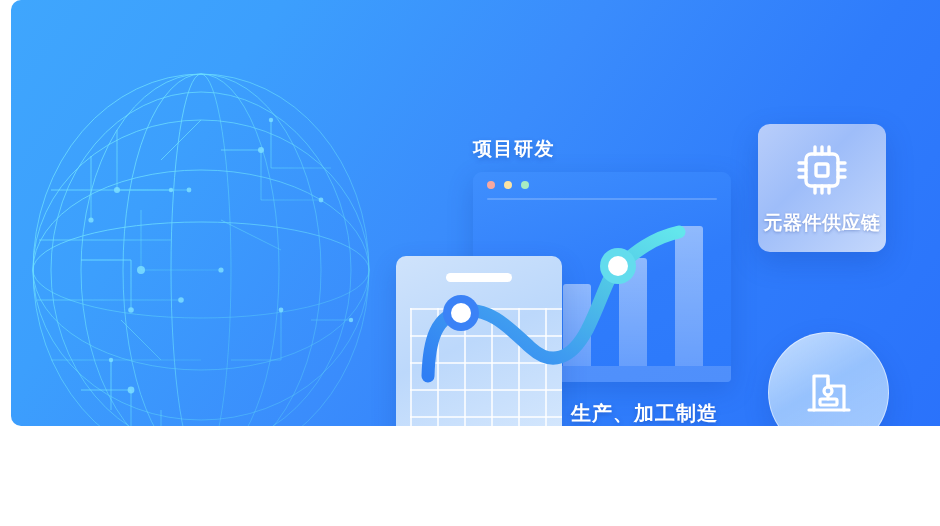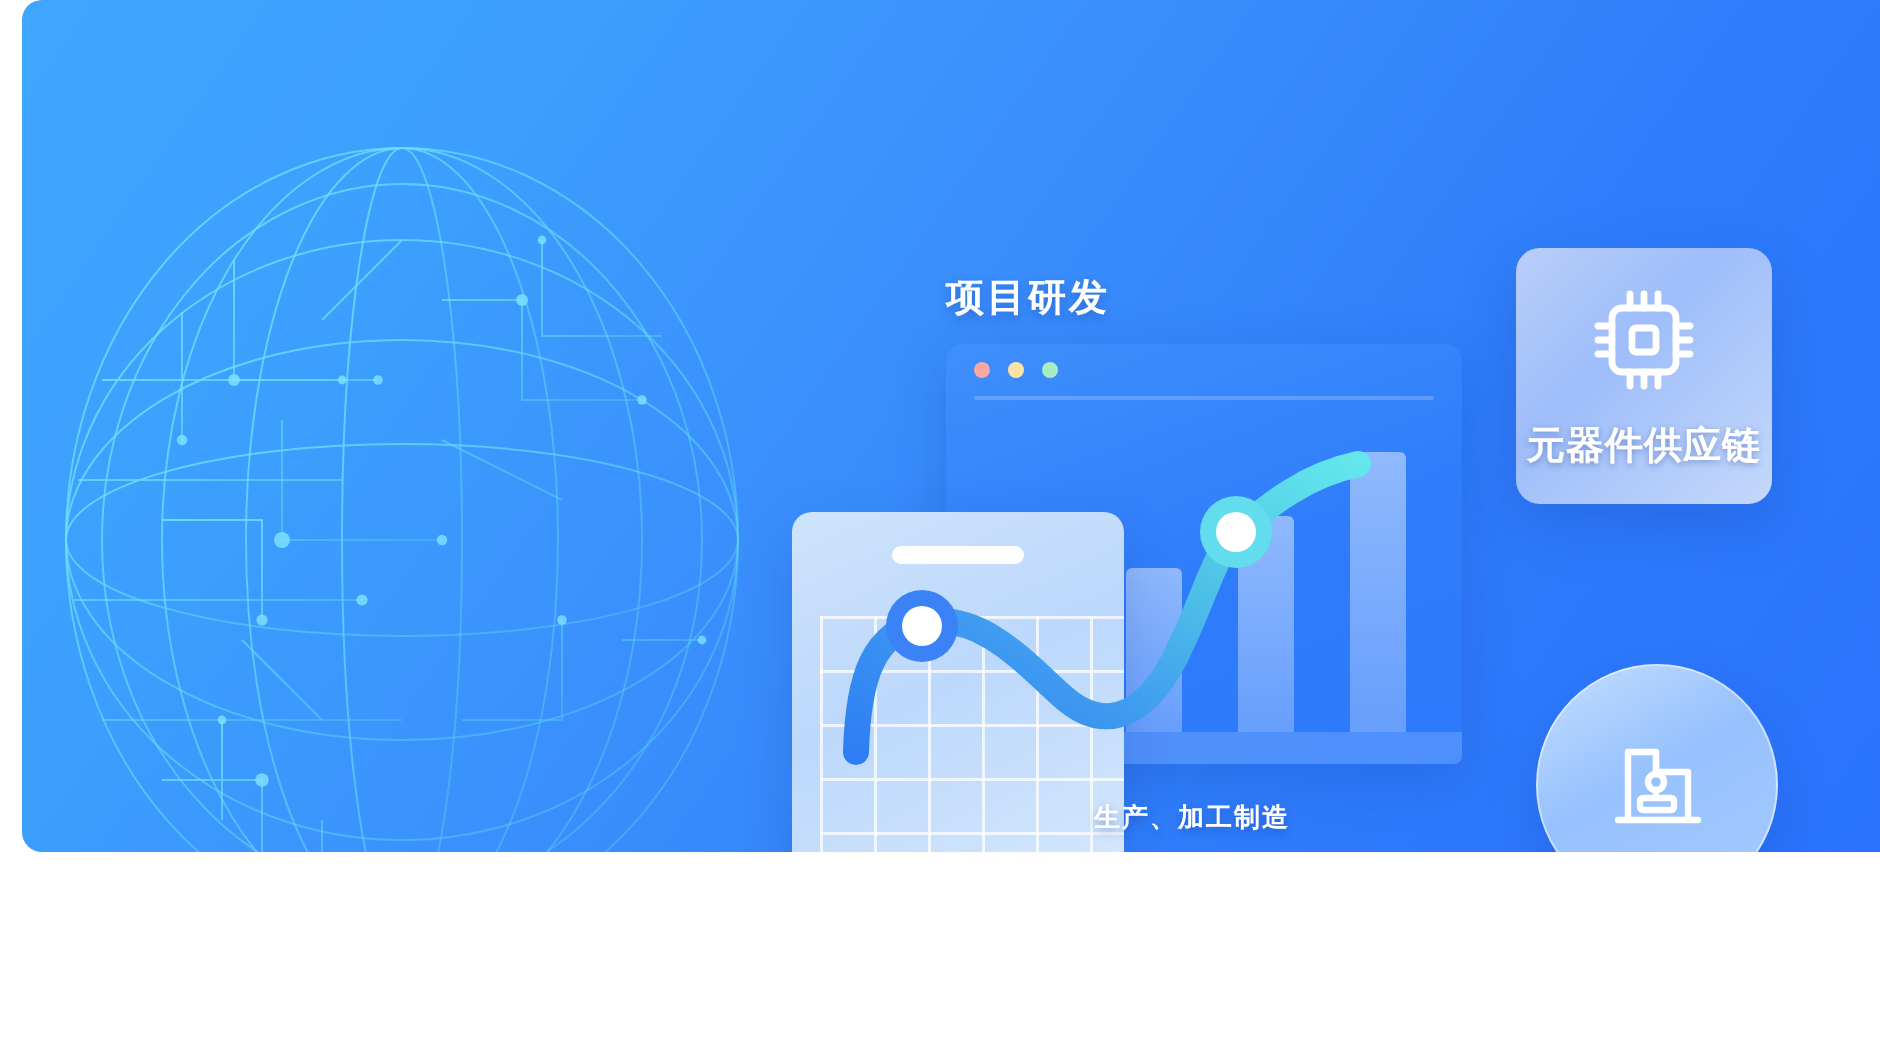--- a/index.html
+++ b/index.html
@@ -86,22 +86,22 @@
     display:flex;align-items:center;justify-content:center;
   }
 
   
   #title{
     position:absolute;left:462px;top:136px;
     color:#ffffff;font-weight:bold;font-size:19px;letter-spacing:1.5px;
     text-shadow:0 2px 5px rgba(16,50,140,.30);
   }
   #mfglabel{
-    position:absolute;left:536px;top:400px;
-    color:#ffffff;font-weight:bold;font-size:13px;letter-spacing:1px;
+    position:absolute;left:560px;top:400px;
+    color:#ffffff;font-weight:bold;font-size:20px;letter-spacing:1px;
     text-shadow:0 2px 5px rgba(16,50,140,.35);
   }
 </style>
 </head>
 <body>
 
 <div id="stage">
 
   <svg id="globe" viewBox="0 0 360 420" fill="none">
     <defs>

